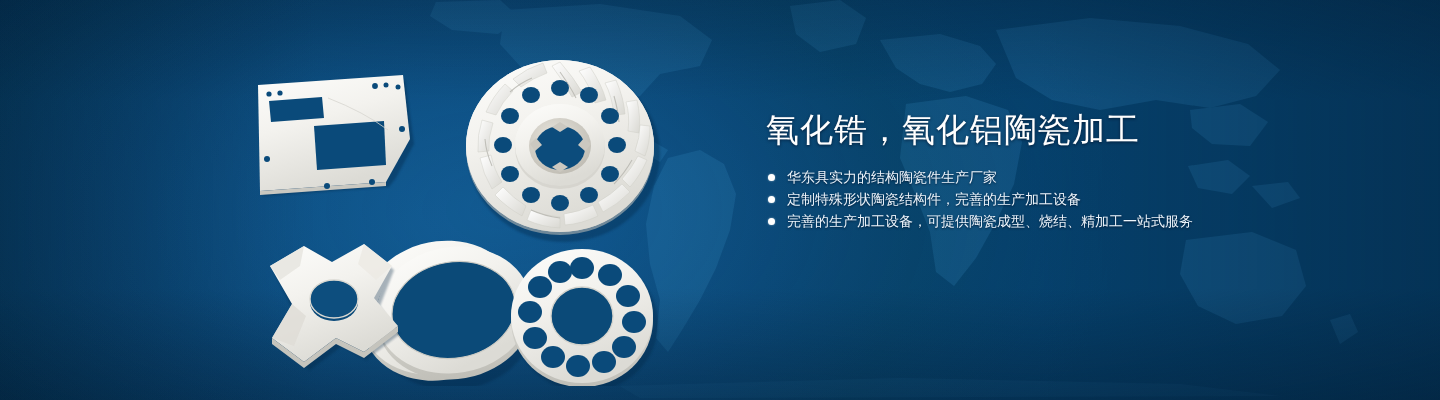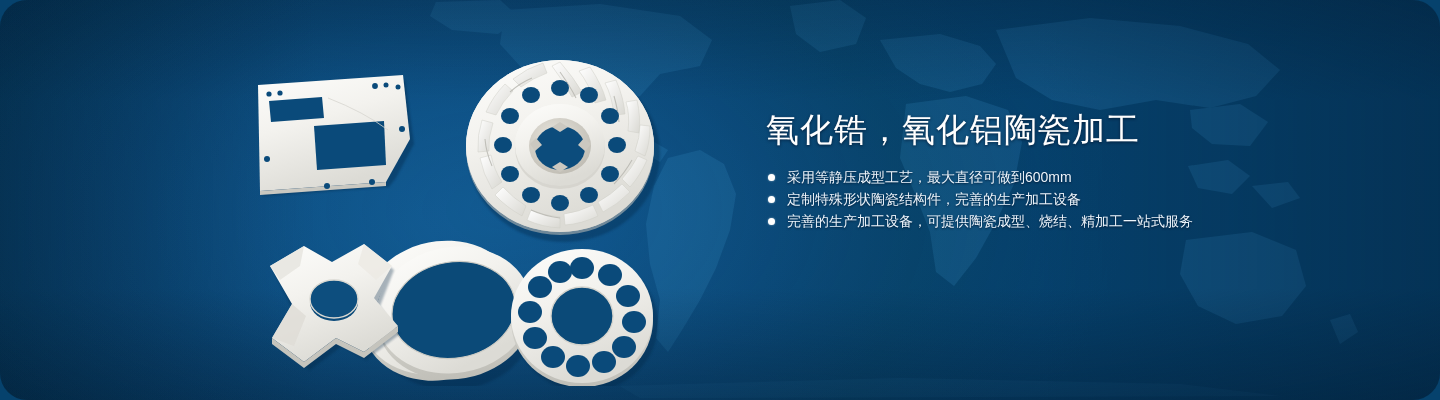--- a/index.html
+++ b/index.html
@@ -7,21 +7,20 @@
   body{
     background:#06426d;
     font-family:"Liberation Sans","DejaVu Sans",sans-serif;
   }
   .banner{
     position:relative;
     width:1440px;
     height:400px;
     overflow:hidden;
     background:#06426d;
-    border-radius:27px;
   }
 
   
   .bg-base{
     position:absolute; inset:0;
     background:
       radial-gradient(ellipse 620px 420px at 430px 230px,
           #0f5488 0%, #0d4e80 28%, #0a4673 55%, #074268 78%, #06406b 100%),
       linear-gradient(115deg,#053a62 0%,#064169 35%,#07486f 60%,#063f67 100%);
   }
@@ -307,21 +306,21 @@
         <ellipse cx="76" cy="70" rx="31" ry="29" fill="none" stroke="#d4d3cc" stroke-width="1.3"></ellipse>
       </g>
     </svg>
   </div>
 
   <div class="copy">
     <h1 class="headline">氧化锆，氧化铝陶瓷加工</h1>
     <ul class="bullets">
       <li>
         <span class="dot"></span>
-        <span>采用等静压成型工艺，最大直径可做到600mm</span>
+        <span>华东具实力的结构陶瓷件生产厂家</span>
       </li>
       <li>
         <span class="dot"></span>
         <span>定制特殊形状陶瓷结构件，完善的生产加工设备</span>
       </li>
       <li>
         <span class="dot"></span>
         <span>完善的生产加工设备，可提供陶瓷成型、烧结、精加工一站式服务</span>
       </li>
     </ul>

